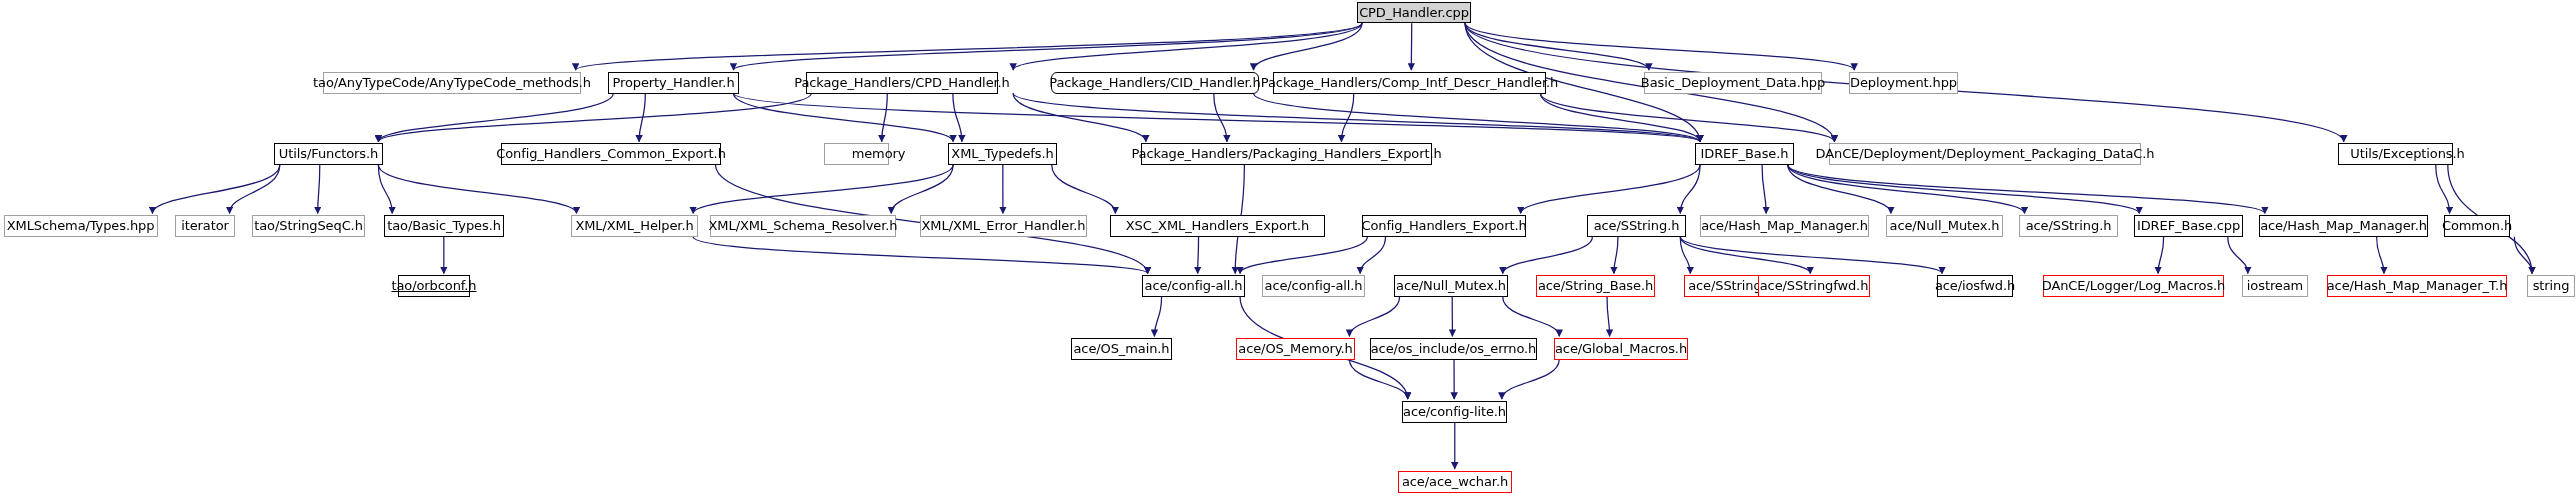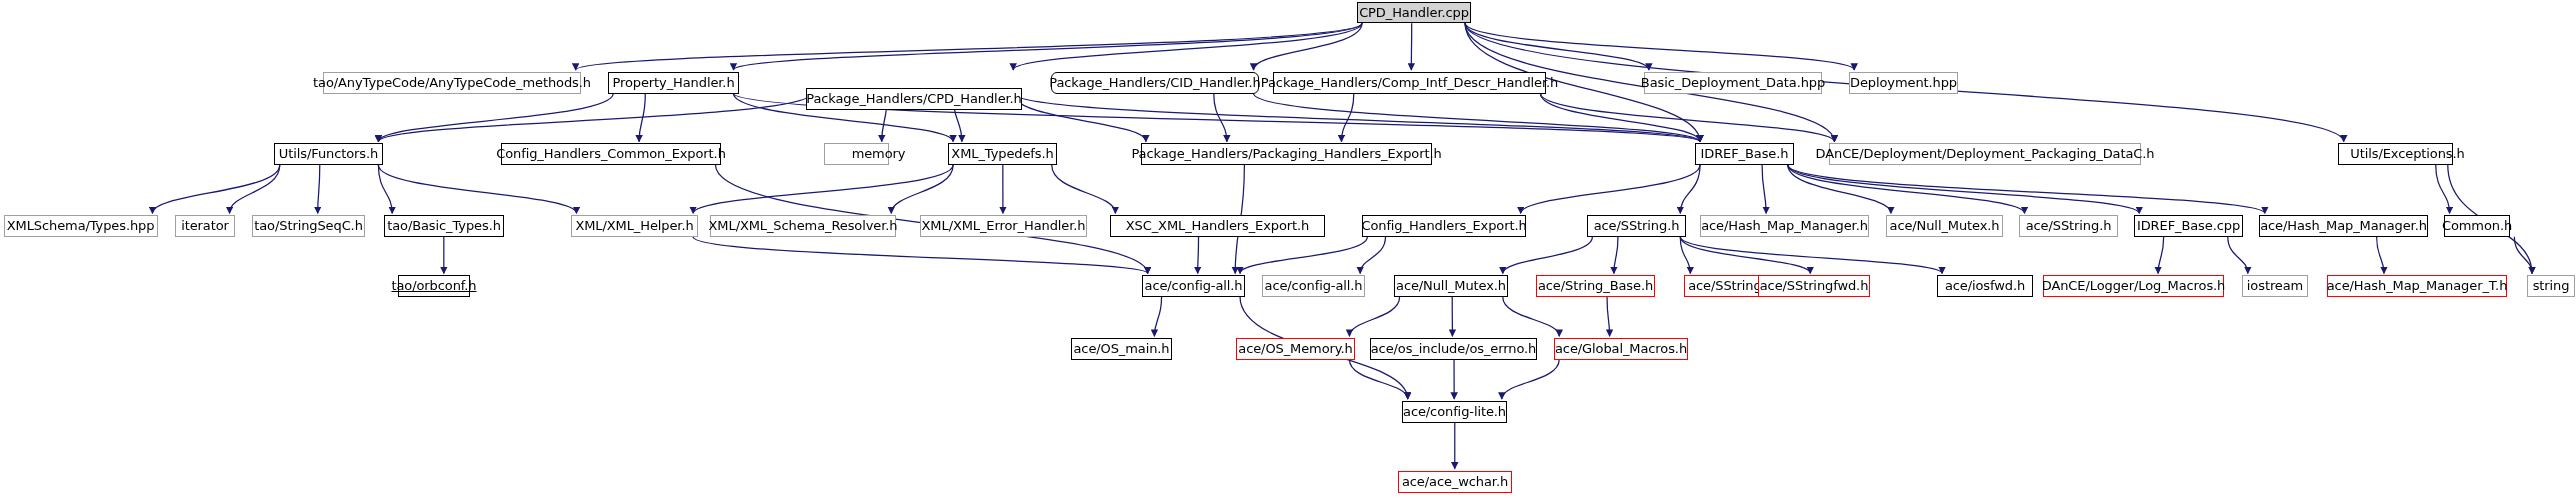--- a/index.html
+++ b/index.html
@@ -133,21 +133,21 @@
   <div id="node-layer">
       <div class="node root" style="left: 1357px; top: 1.8px; width: 114px;">
         <span class="node-label">CPD_Handler.cpp</span>
       </div>
       <div class="node grey" style="left: 323px; top: 72px; width: 258px;">
         <span class="node-label">tao/AnyTypeCode/AnyTypeCode_methods.h</span>
       </div>
       <div class="node black" style="left: 608px; top: 72px; width: 131px;">
         <span class="node-label">Property_Handler.h</span>
       </div>
-      <div class="node black" style="left: 806px; top: 88px; width: 216px;">
+      <div class="node black" style="left: 806px; top: 72px; width: 192px;">
         <span class="node-label">Package_Handlers/CPD_Handler.h</span>
       </div>
       <div class="node black" style="left: 1051px; top: 72px; width: 208px; border-radius: 6px;">
         <span class="node-label">Package_Handlers/CID_Handler.h</span>
       </div>
       <div class="node black" style="left: 1273px; top: 72px; width: 273px;">
         <span class="node-label">Package_Handlers/Comp_Intf_Descr_Handler.h</span>
       </div>
       <div class="node grey" style="left: 1644px; top: 72px; width: 178px;">
         <span class="node-label">Basic_Deployment_Data.hpp</span>
@@ -241,21 +241,21 @@
       </div>
       <div class="node red" style="left: 1536px; top: 275px; width: 119px;">
         <span class="node-label">ace/String_Base.h</span>
       </div>
       <div class="node red" style="left: 1684px; top: 275px; width: 101px;">
         <span class="node-label">ace/SString.inl</span>
       </div>
       <div class="node red" style="left: 1758px; top: 275px; width: 112px;">
         <span class="node-label">ace/SStringfwd.h</span>
       </div>
-      <div class="node black" style="left: 1937px; top: 275px; width: 96px;">
+      <div class="node black" style="left: 1937px; top: 275px; width: 76px;">
         <span class="node-label">ace/iosfwd.h</span>
       </div>
       <div class="node red" style="left: 2043px; top: 275px; width: 181px;">
         <span class="node-label">DAnCE/Logger/Log_Macros.h</span>
       </div>
       <div class="node grey" style="left: 2242px; top: 275px; width: 66px;">
         <span class="node-label">iostream</span>
       </div>
       <div class="node red" style="left: 2327px; top: 275px; width: 180px;">
         <span class="node-label">ace/Hash_Map_Manager_T.h</span>

